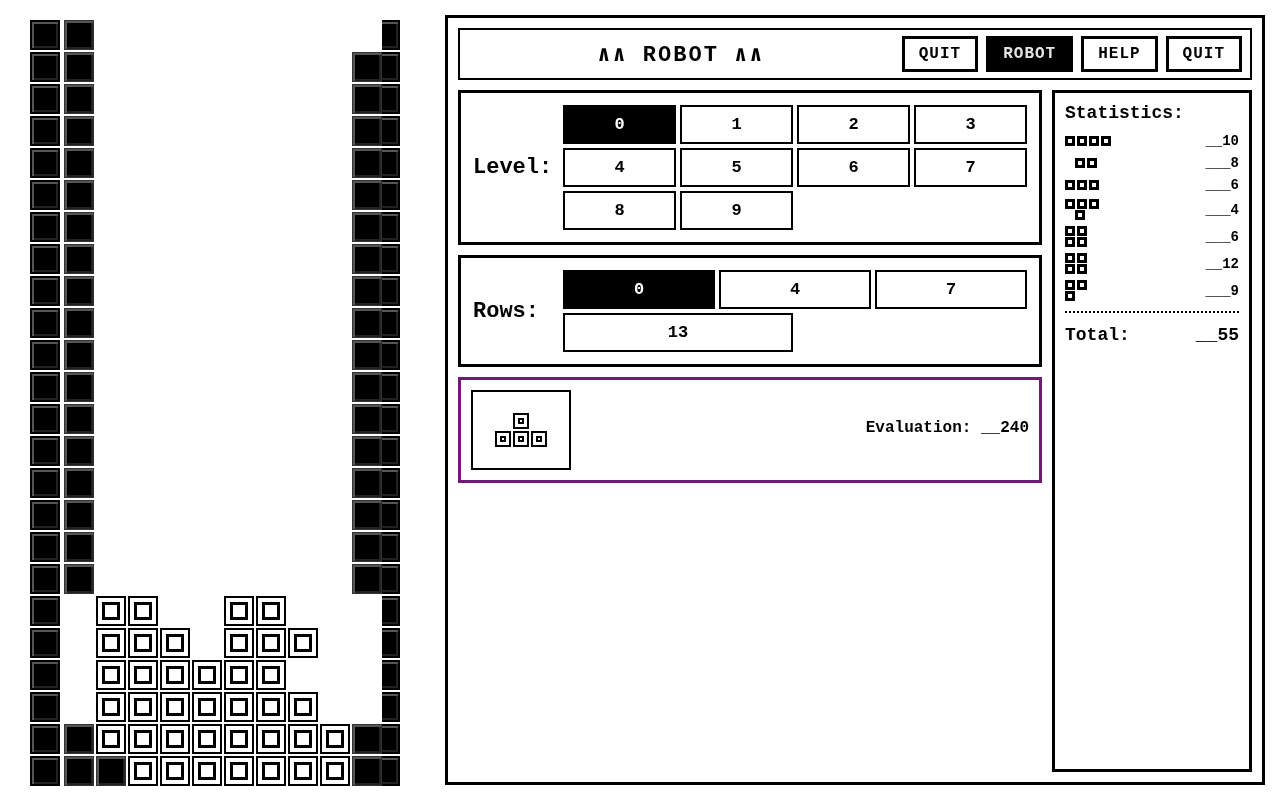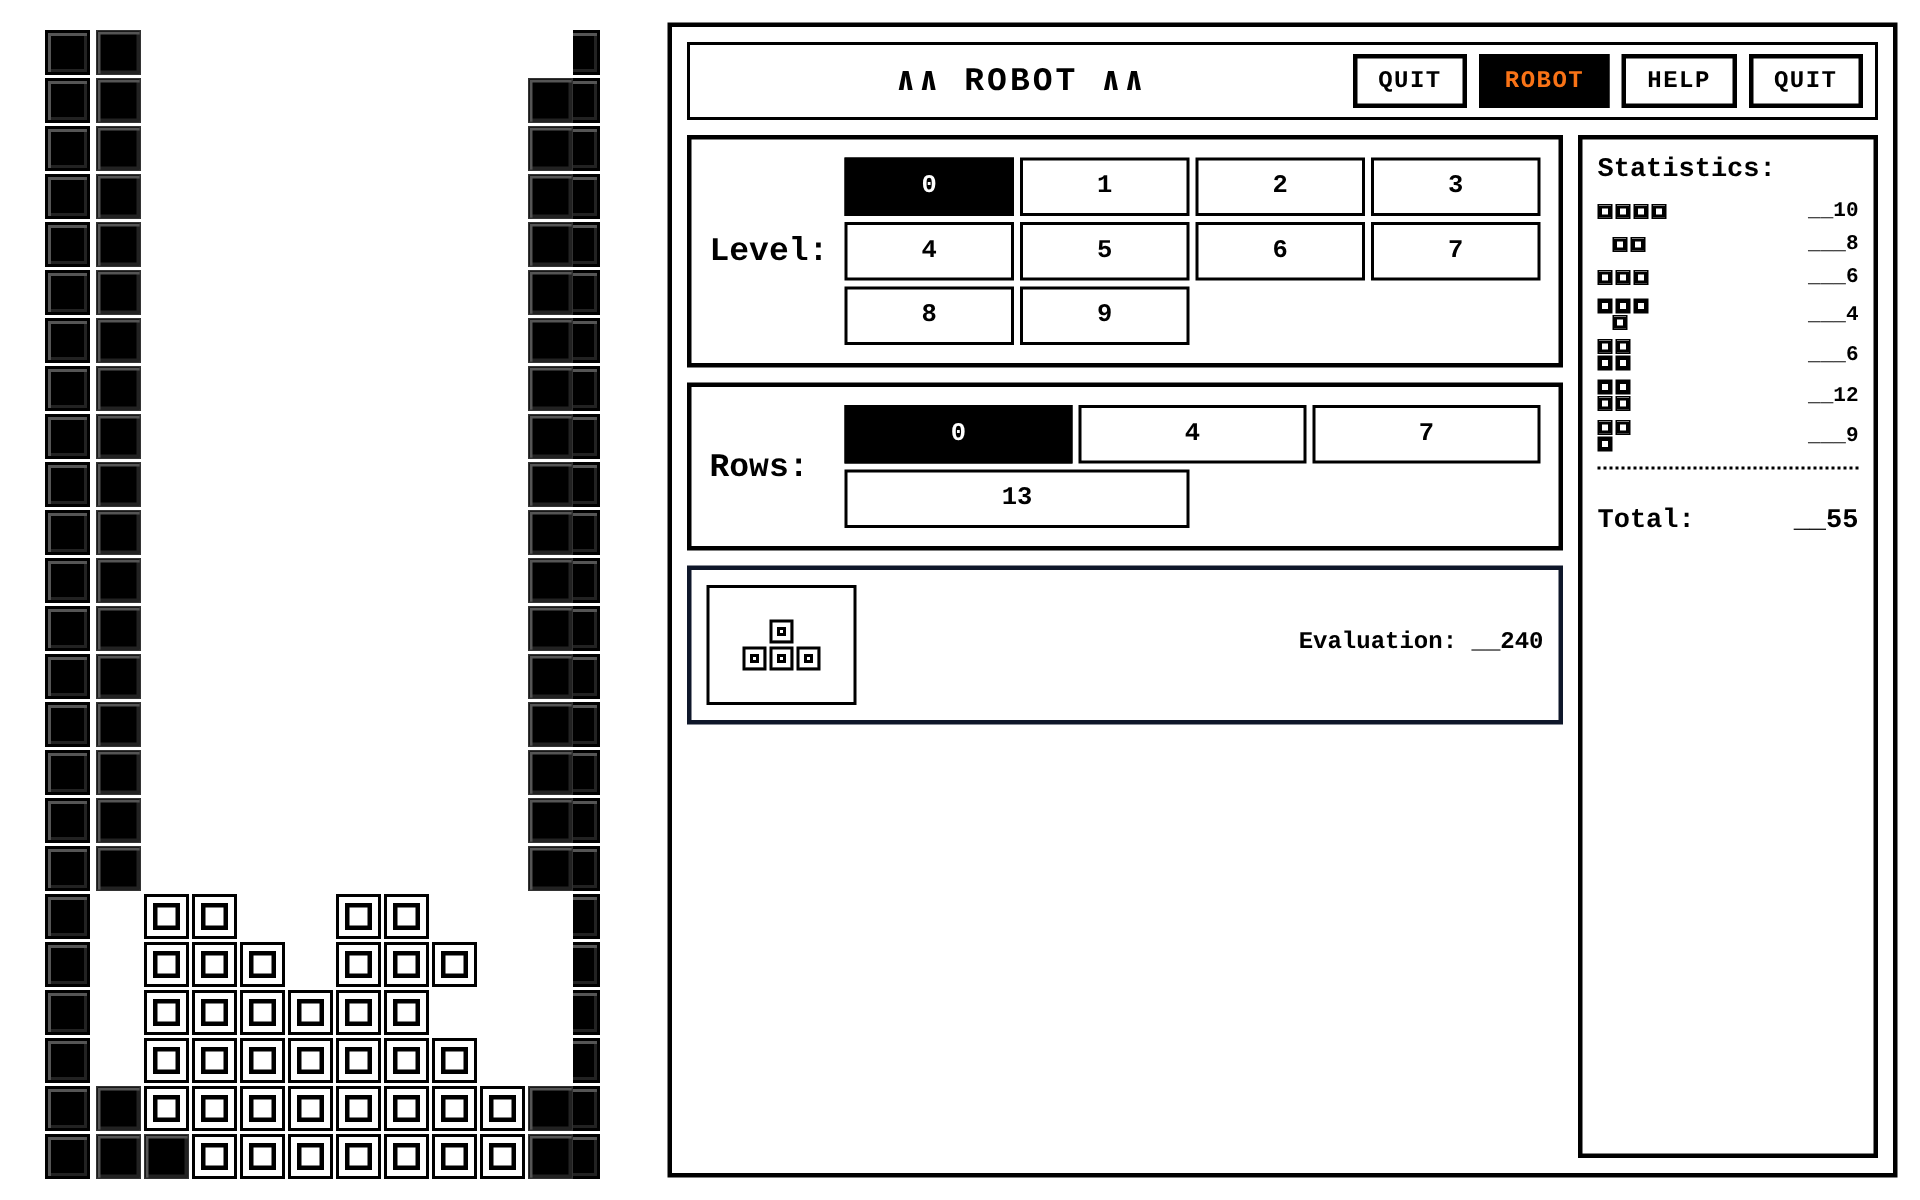--- a/index.html
+++ b/index.html
@@ -65,21 +65,21 @@
       font-family: 'Courier New', Courier, monospace;
       font-size: 16px;
       font-weight: bold;
       cursor: pointer;
       background: #fff;
       letter-spacing: 1px;
     }
 
     .header-btn.active {
       background: #000;
-      color: #f97316;
+      color: #e5e5e5;
     }
 
     
     .content-area {
       display: flex;
       gap: 10px;
       flex: 1;
     }
 
     .main-controls {
@@ -126,21 +126,21 @@
       background: #000;
       color: #fff;
     }
 
     .level-btn.wide {
       grid-column: span 2;
     }
 
     
     .score-section {
-      border: 3px solid #0f172a;
+      border: 3px solid #701a75;
       padding: 10px;
       display: flex;
       align-items: center;
     }
 
     .next-piece-box {
       border: 2px solid #000;
       width: 100px;
       height: 80px;
       display: flex;
@@ -187,21 +187,21 @@
     .stats-divider {
       border-top: 2px dotted #000;
       margin: 4px 0;
     }
 
     .total-row {
       display: flex;
       justify-content: space-between;
       font-size: 18px;
       font-weight: bold;
-      margin-top: 16px;
+      margin-top: 4px;
     }
   </style>
 </head>
 <body>
 
 <div class="game-area">
   <div style="position:relative; width:370px; height:760px;">
 
     <div style="position:absolute; left:0; top:0; display:flex; flex-direction:column; gap:2px;">
 

